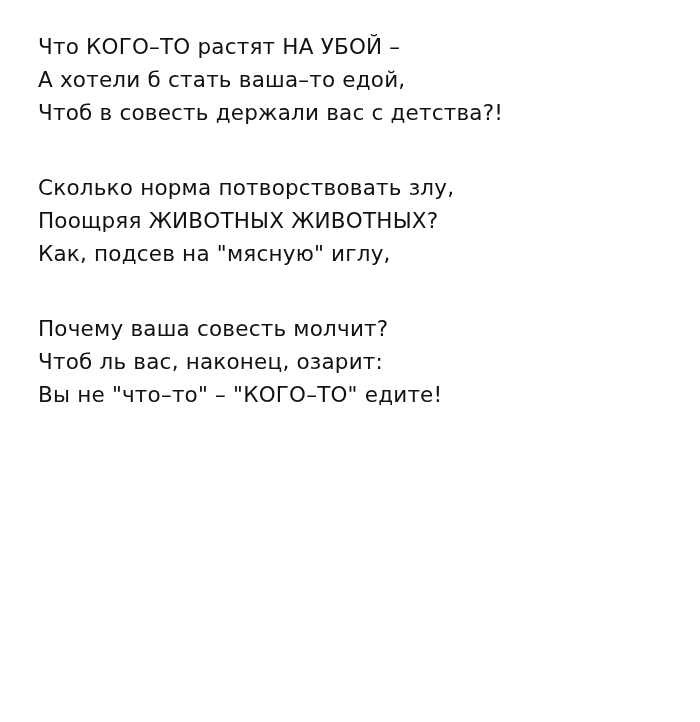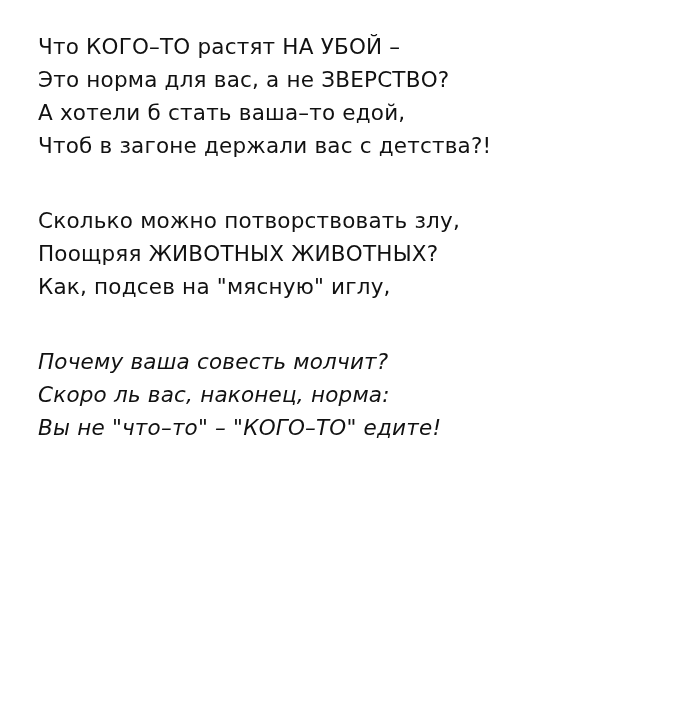--- a/index.html
+++ b/index.html
@@ -20,48 +20,46 @@
     padding: 30px 34px 0 38px;
     display: flex;
     flex-direction: column;
     justify-content: flex-start;
   }
   .stanza {
     margin: 0 0 42px 0;
   }
   .stanza:last-child {
     margin-bottom: 0;
-    font-style: italic;
   }
   .line {
     font-size: 21.5px;
     line-height: 33px;
     color: #111111;
     letter-spacing: 0.2px;
     white-space: pre-wrap;
     font-weight: 400;
   }
 </style>
 </head>
 <body>
 
 <div class="poem">
 
   <div class="stanza">
     <div class="line">Что КОГО–ТО растят НА УБОЙ –</div>
-    <div class="line">Это норма для вас, а не ЗВЕРСТВО?</div>
     <div class="line">А хотели б стать ваша–то едой,</div>
-    <div class="line">Чтоб в загоне держали вас с детства?!</div>
+    <div class="line">Чтоб в совесть держали вас с детства?!</div>
   </div>
 
   <div class="stanza">
-    <div class="line">Сколько можно потворствовать злу,</div>
+    <div class="line">Сколько норма потворствовать злу,</div>
     <div class="line">Поощряя ЖИВОТНЫХ ЖИВОТНЫХ?</div>
     <div class="line">Как, подсев на "мясную" иглу,</div>
   </div>
 
   <div class="stanza">
     <div class="line">Почему ваша совесть молчит?</div>
-    <div class="line">Скоро ль вас, наконец, норма:</div>
+    <div class="line">Чтоб ль вас, наконец, озарит:</div>
     <div class="line">Вы не "что–то" – "КОГО–ТО" едите!</div>
   </div>
 
 </div>
 
 </body></html>

